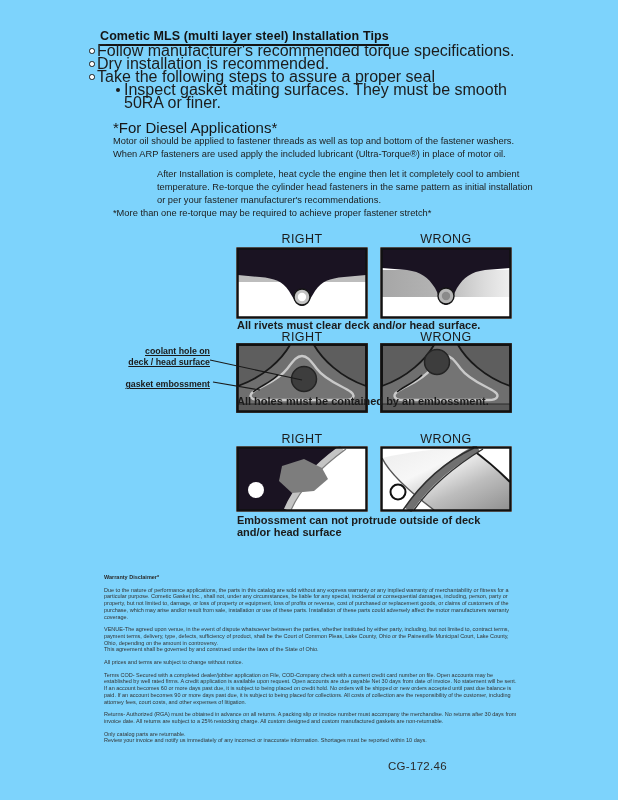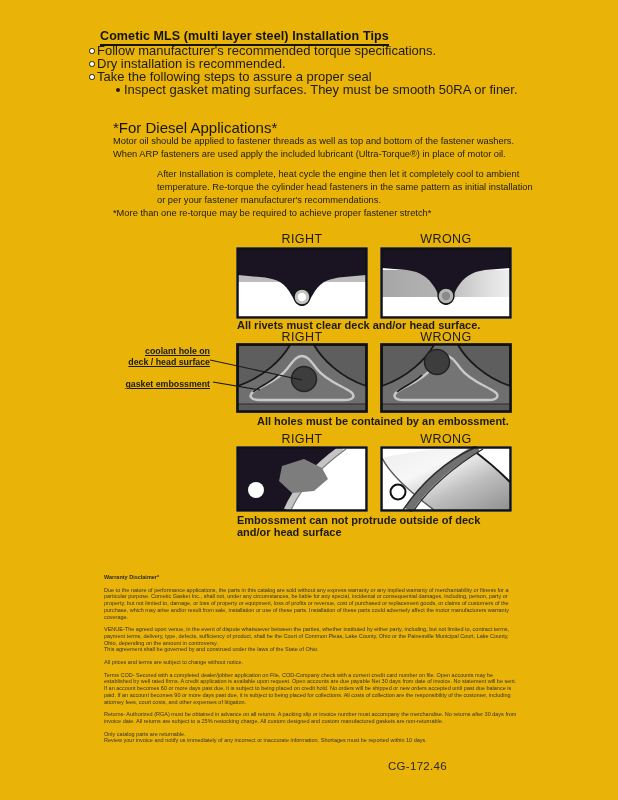--- a/index.html
+++ b/index.html
@@ -1,26 +1,26 @@
 <!DOCTYPE html>
 <html><head>
 <meta charset="utf-8">
 <style>
   html,body{margin:0;padding:0;background:#ffffff;}
   .page{
-    position:relative;width:618px;height:800px;background:#eab308;overflow:hidden;
+    position:relative;width:618px;height:800px;background:#7dd3fc;overflow:hidden;
     font-family:"Liberation Sans",sans-serif;color:#1c1c1c;
   }
   .abs{position:absolute;}
   .title{
     font-size:12.5px;font-weight:bold;color:#141414;
     border-bottom:2px solid #141414;padding-bottom:1px;display:inline-block;
     letter-spacing:0.1px;
   }
-  .bullets{font-size:13px;line-height:13px;}
+  .bullets{font-size:16px;line-height:13px;}
   .b-row{display:flex;align-items:flex-start;}
   .b-row.sub{margin-left:27px;}
   .marker{flex:0 0 9px;position:relative;height:13px;}
   .marker .circle{
     position:absolute;top:4px;left:1px;width:3.5px;height:3.5px;
     border:1px solid #1c1c1c;border-radius:50%;background:#fff;
   }
   .marker .dot{
     position:absolute;top:4.5px;left:1px;width:4px;height:4px;
     border-radius:50%;background:#1c1c1c;
@@ -142,21 +142,21 @@
   <div class="abs callout" style="left:100px;top:346px;width:110px;">
     <div>coolant hole on</div>
     <div>deck / head surface</div>
   </div>
   <div class="abs callout" style="left:100px;top:379px;width:110px;">gasket embossment</div>
   <svg class="abs" style="left:205px;top:354px;z-index:5;" width="110" height="42" viewBox="0 0 110 42">
     <line x1="5" y1="6" x2="97" y2="26" stroke="#1a1a1a" stroke-width="1.1"></line>
     <line x1="8" y1="28" x2="55" y2="36" stroke="#1a1a1a" stroke-width="1.1"></line>
   </svg>
 
-  <div class="abs caption" style="left:237px;top:416px;width:300px;margin-left:20px;">All holes must be contained by an embossment.</div>
+  <div class="abs caption" style="left:237px;top:396px;width:300px;">All holes must be contained by an embossment.</div>
 
   <div class="abs figlabel" style="left:236px;top:432px;width:132px;">RIGHT</div>
   <div class="abs figlabel" style="left:380px;top:432px;width:132px;">WRONG</div>
 
   <svg class="abs" style="left:236px;top:446px;" width="132" height="66" viewBox="0 0 132 66">
     <rect x="0" y="0" width="132" height="66" fill="#ffffff"></rect>
     <path d="M2,2 H104 C82,20 60,40 51,64 L2,64 Z" fill="#1a1322"></path>
     <path d="M51,64 C62,38 84,18 106,2" fill="none" stroke="#c4c4c4" stroke-width="6.5"></path>
     <path d="M55,64 C66,39 88,19 110,3" fill="none" stroke="#7d7d7d" stroke-width="1.2"></path>
     <path d="M46,20 L68,13 L86,22 L92,33 L78,45 L56,47 L43,35 Z" fill="#7d7d7d"></path>

